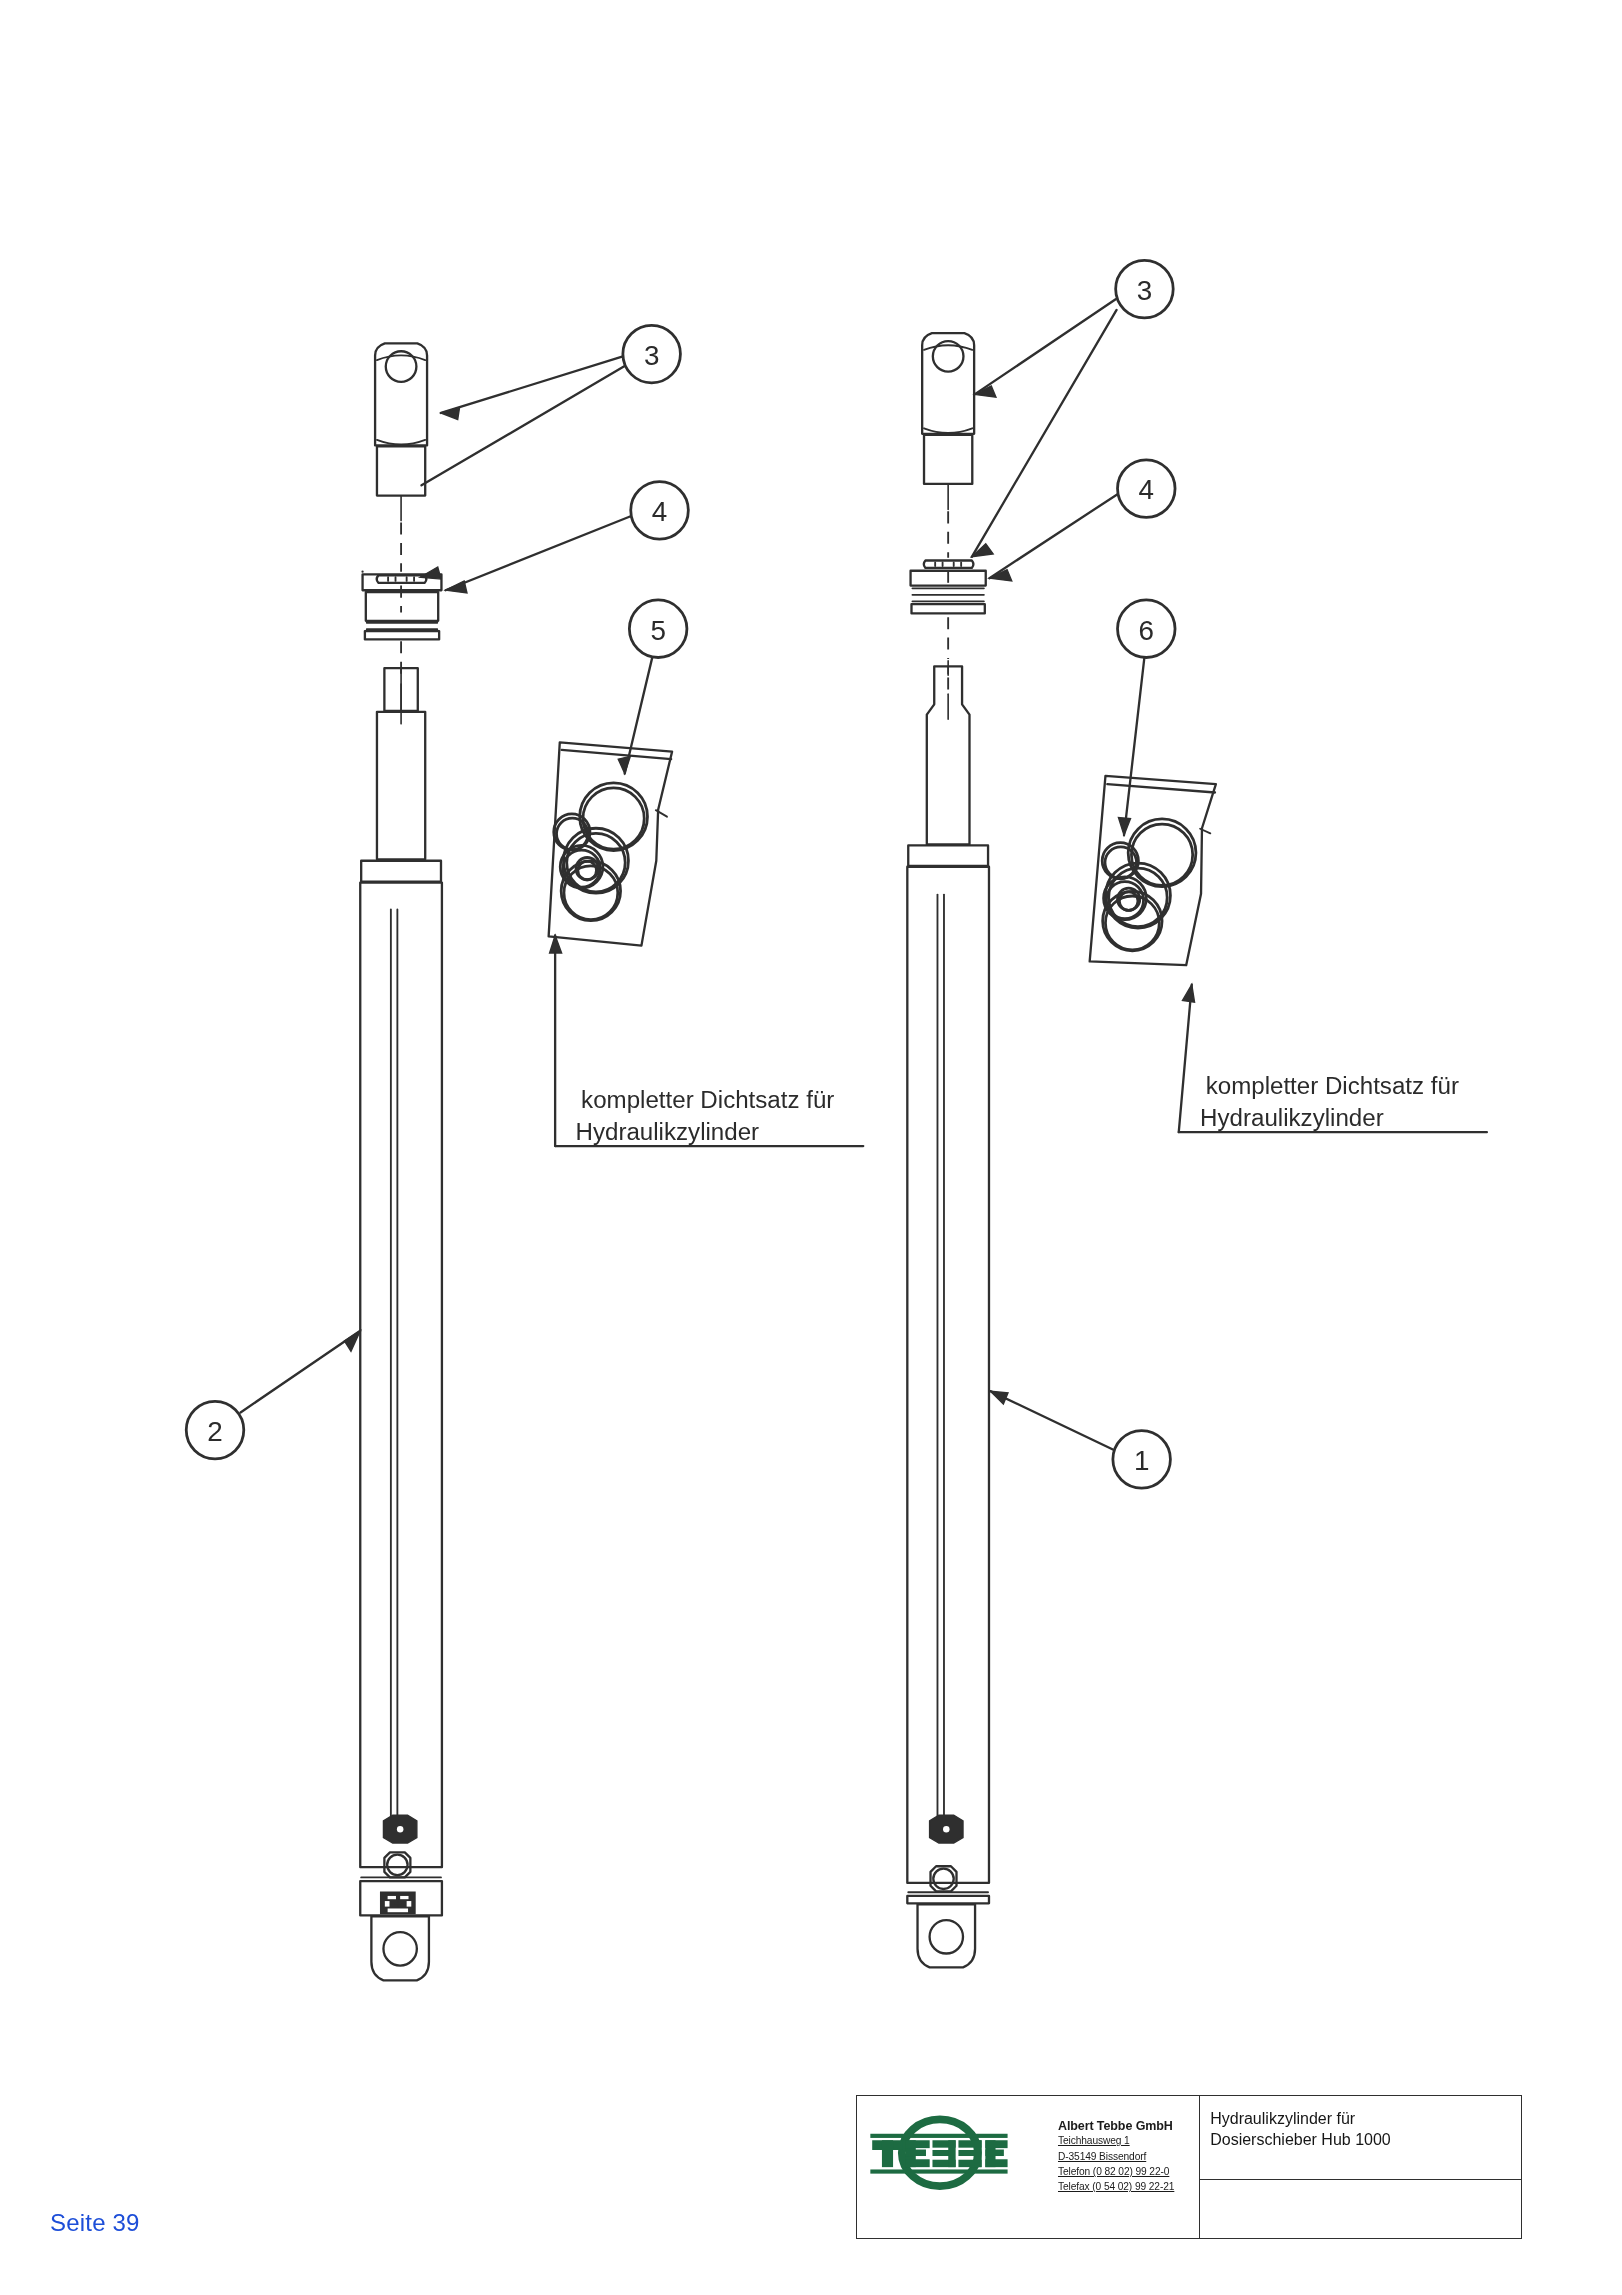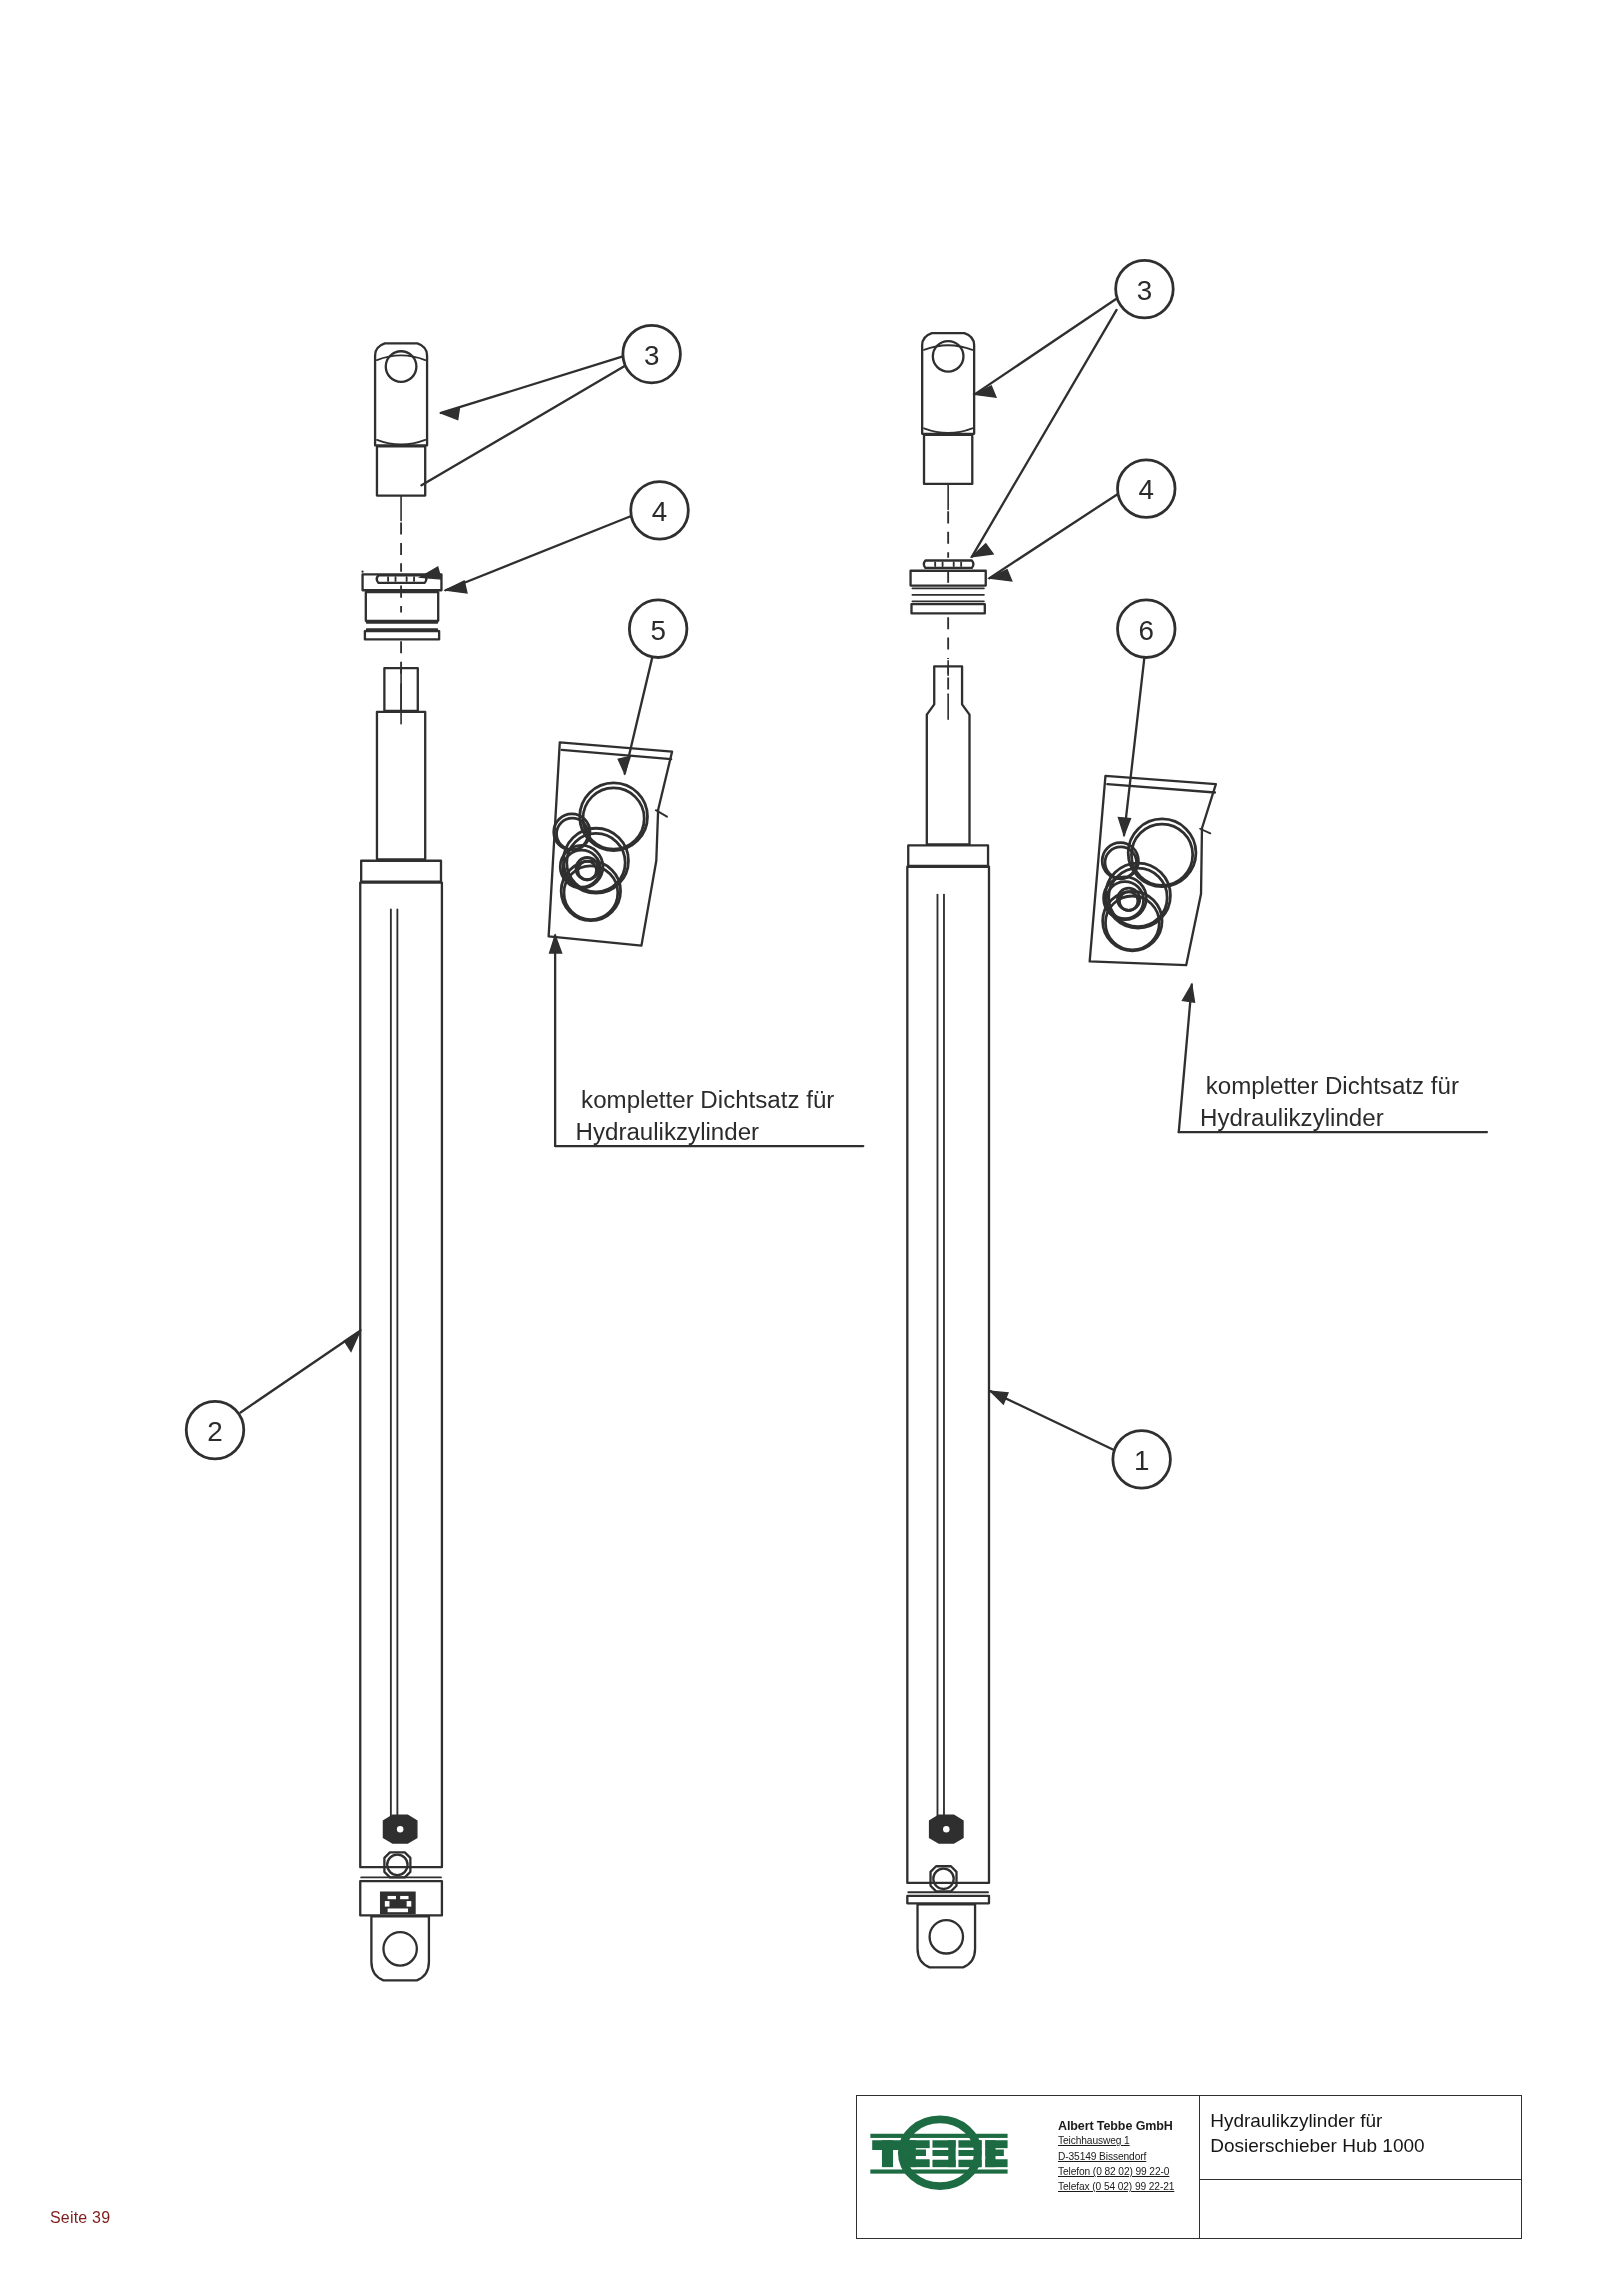--- a/index.html
+++ b/index.html
@@ -23,23 +23,23 @@
     position: absolute;
     left: 0;
     top: 0;
     width: 1623px;
     height: 2295px;
   }
   .page-number {
     position: absolute;
     left: 50px;
     top: 2209px;
-    font-size: 16px;
+    font-size: 24px;
     letter-spacing: 0.2px;
-    color: #7f1d1d;
+    color: #1d4ed8;
     white-space: nowrap;
   }
   
   #title-block {
     position: absolute;
     left: 856px;
     top: 2095px;
     width: 666px;
     height: 144px;
     border: 1.9px solid #2f2f2f;
@@ -64,21 +64,21 @@
   #tb-right-top {
     height: 84px;
     border-bottom: 1.9px solid #2f2f2f;
     box-sizing: border-box;
     padding: 12px 0 0 10.2px;
   }
   #tb-right-bottom {
     flex: 1;
   }
   .tb-title-line {
-    font-size: 19px;
+    font-size: 16px;
     line-height: 1.32;
     color: #161616;
     white-space: nowrap;
     font-family: "Liberation Sans", sans-serif;
   }
   #logo-wrap {
     width: 153px;
     height: 100px;
     position: relative;
     flex: none;

